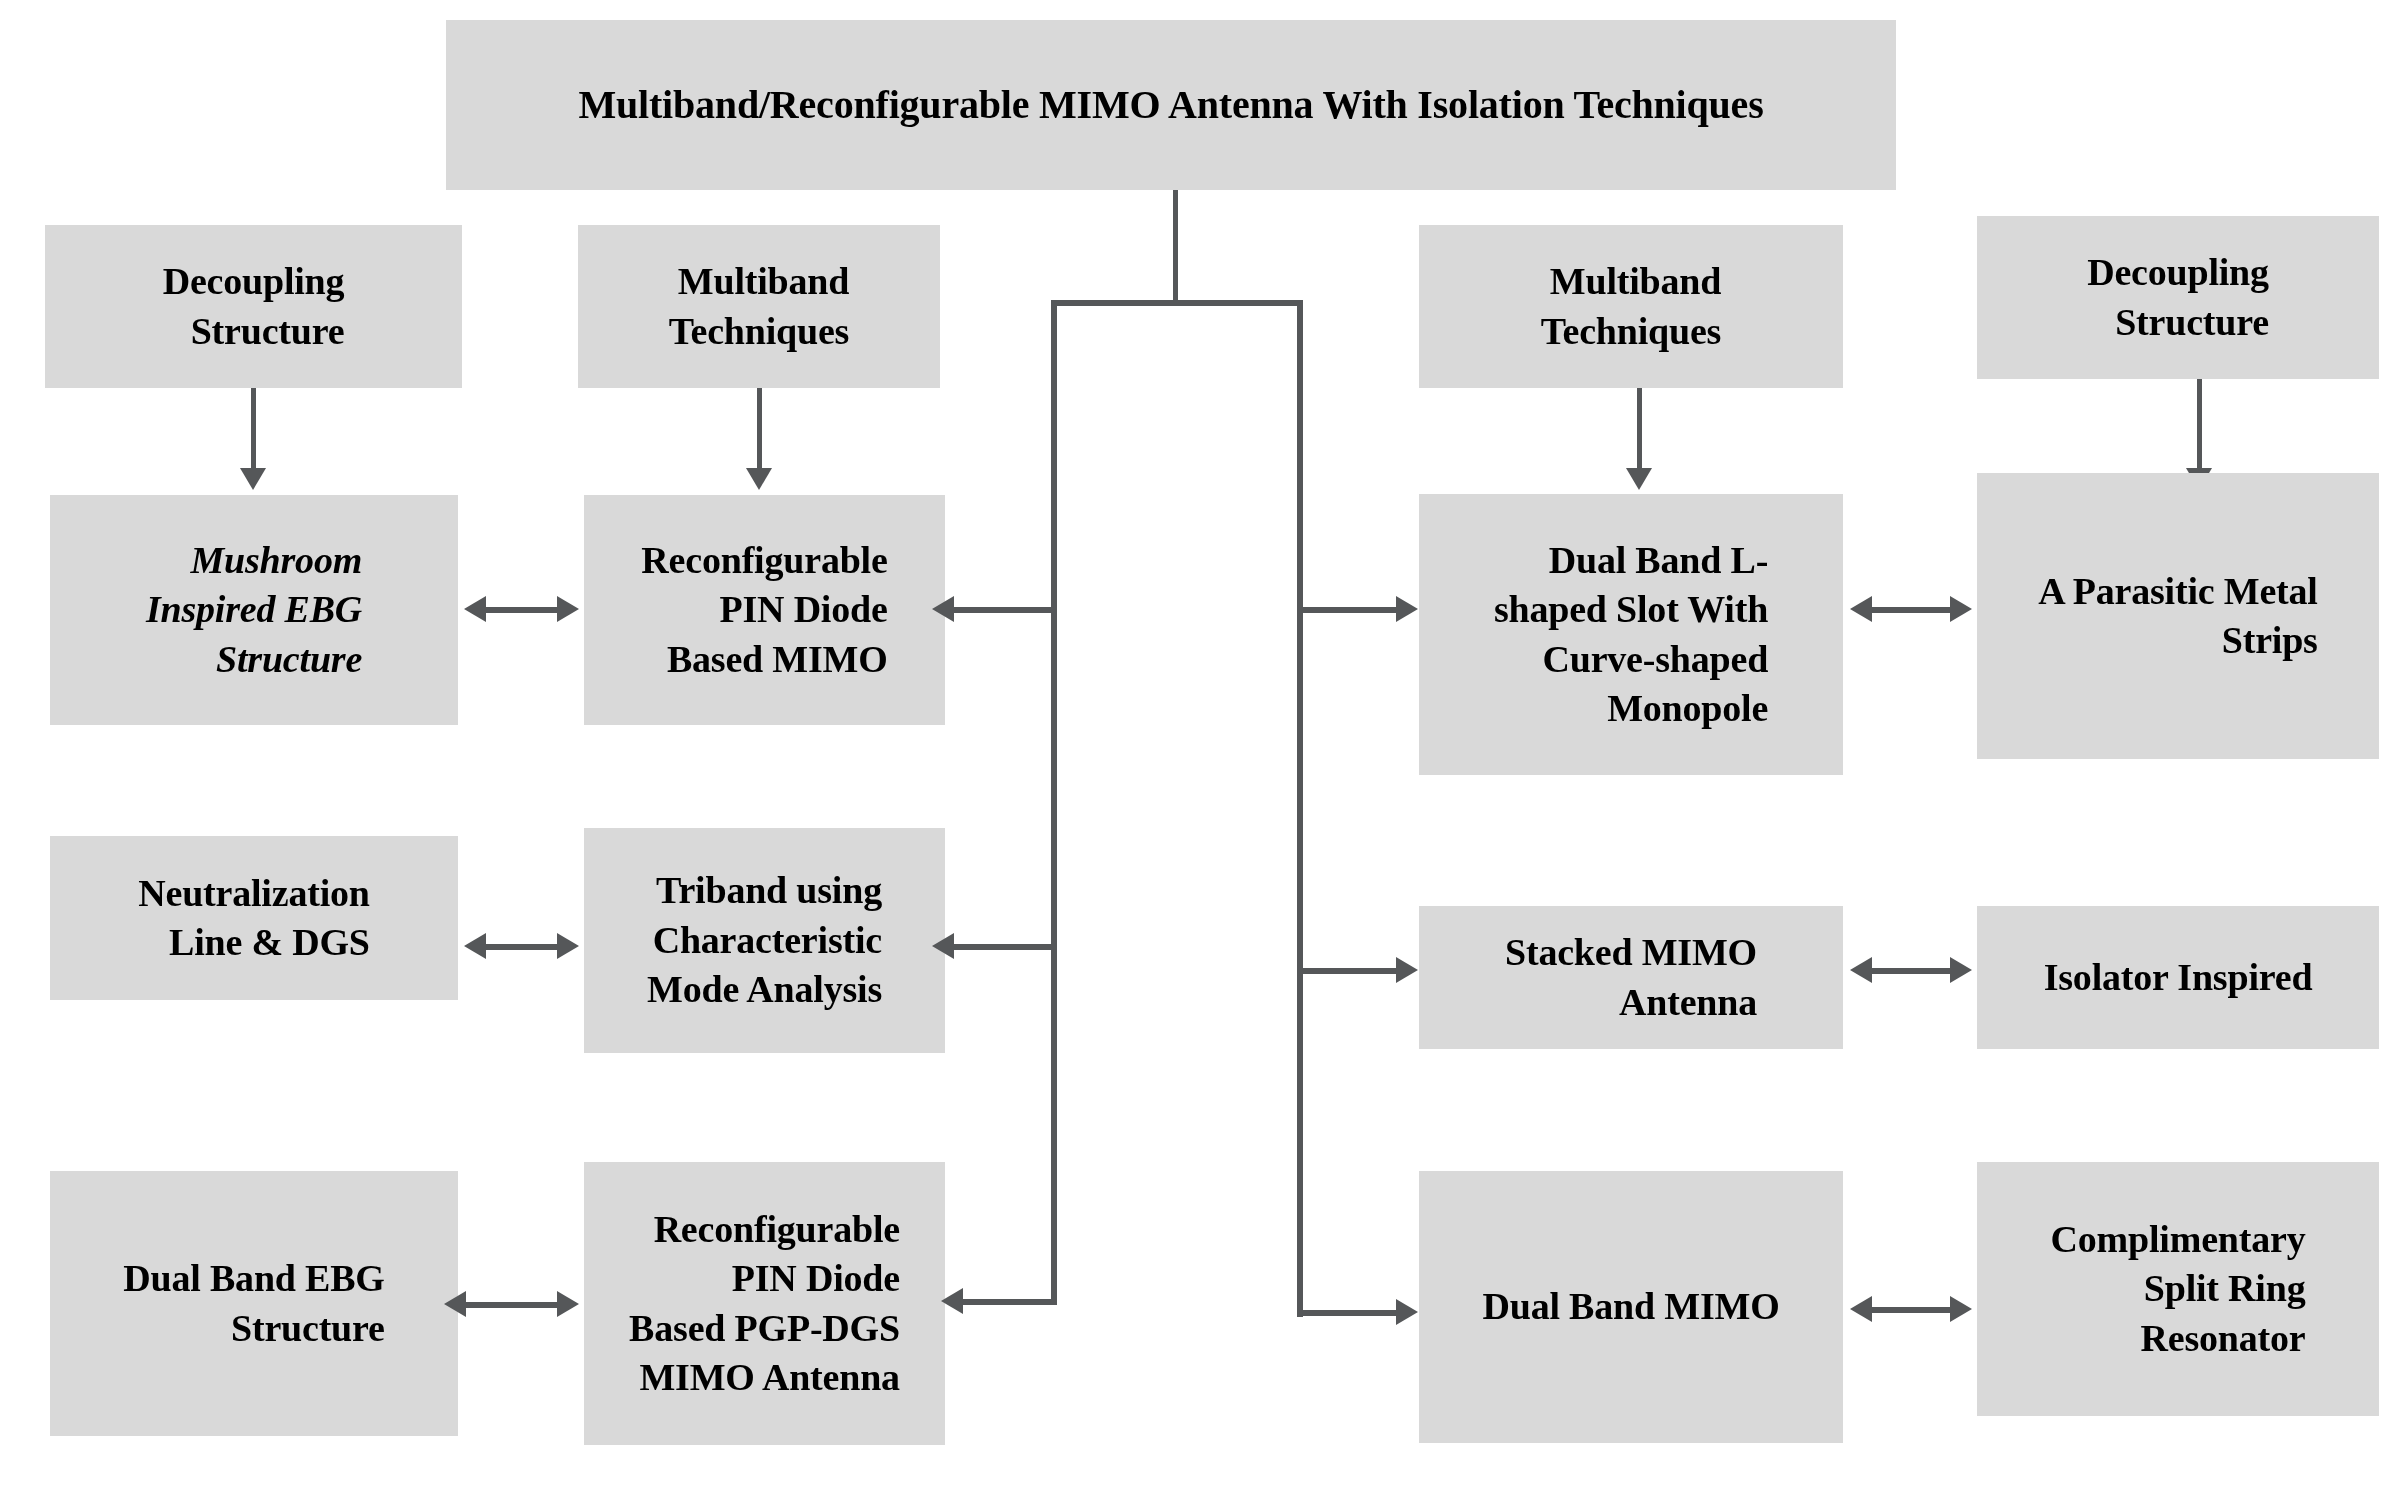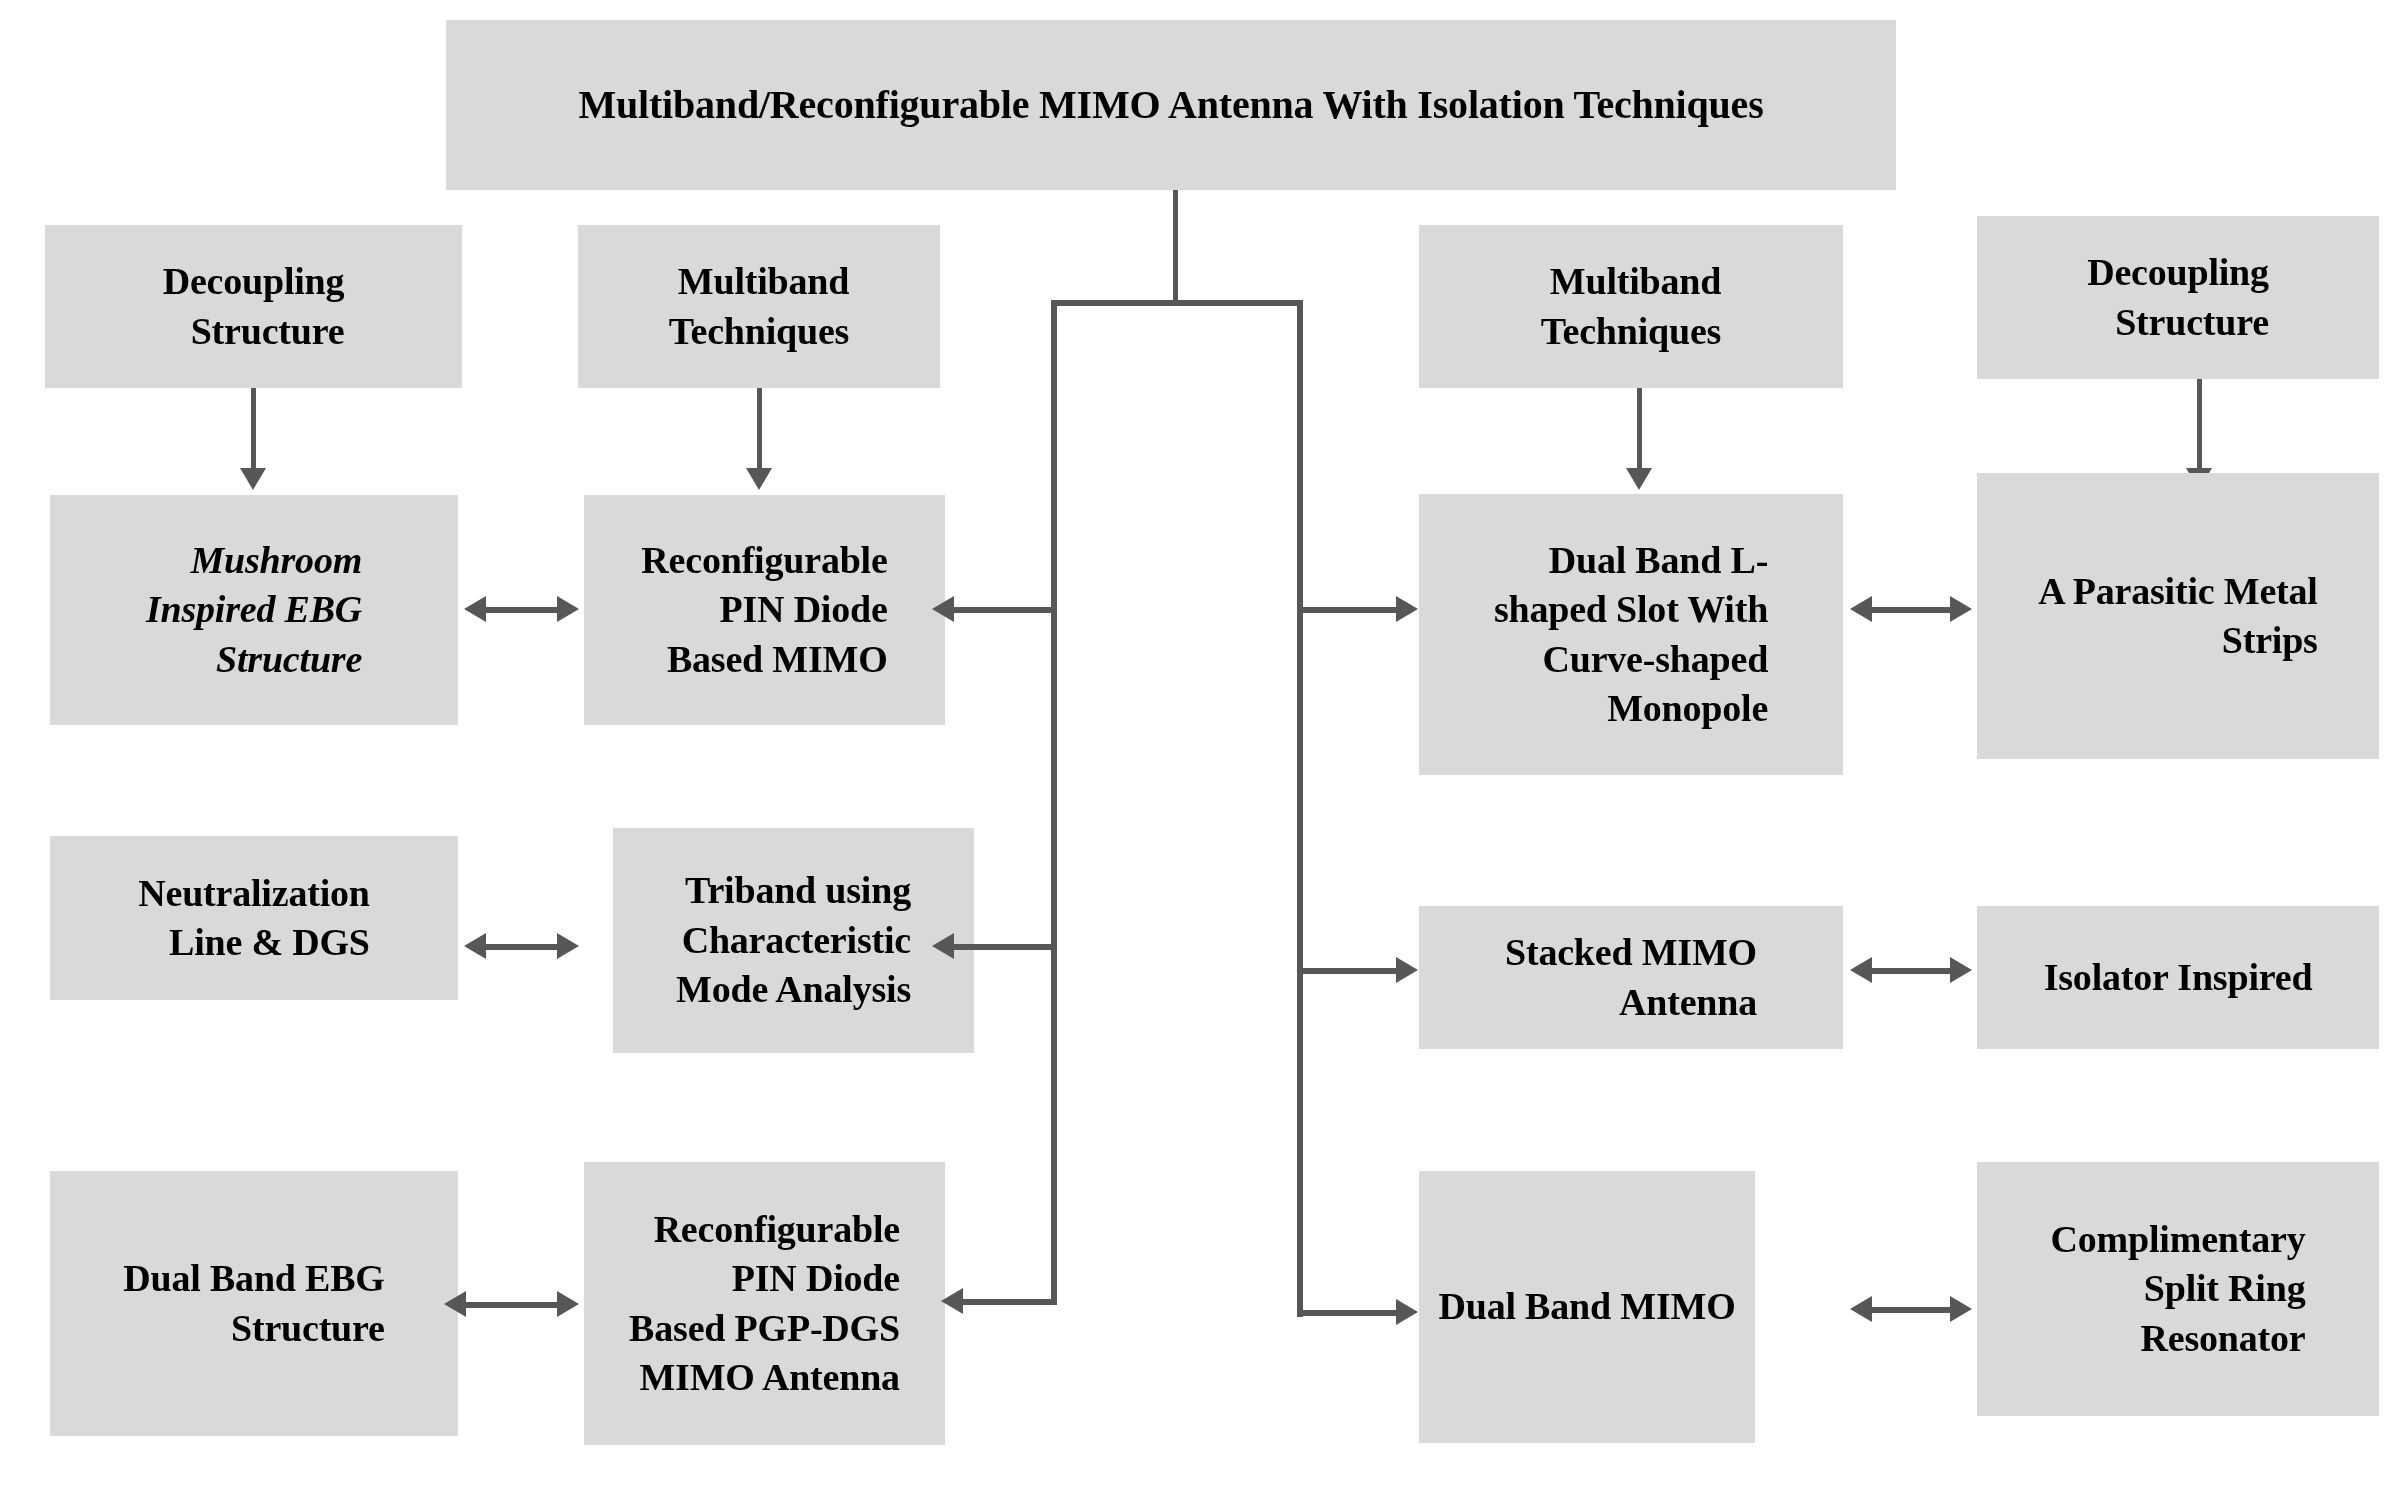--- a/index.html
+++ b/index.html
@@ -121,21 +121,21 @@
   <div class="arrowhead ah-left" style="left:464px; top:596px;"></div>
   <div class="ln ln-h" style="left:484px; top:607px; width:82px; height:6.3px;"></div>
   <div class="arrowhead ah-right" style="left:557px; top:596px;"></div>
 
   <div class="ln ln-h" style="left:952px; top:607px; width:104px; height:6.3px;"></div>
   <div class="arrowhead ah-left" style="left:932px; top:596px;"></div>
 
   <div class="node main-node" style="left:50px; top:836px; width:408px; height:164px;">Neutralization
 Line &amp; DGS</div>
 
-  <div class="node main-node" style="left:584px; top:828px; width:361px; height:225px;margin-left:29px;">Triband using
+  <div class="node main-node" style="left:584px; top:828px; width:361px; height:225px;">Triband using
 Characteristic
 Mode Analysis</div>
 
   <div class="arrowhead ah-left" style="left:464px; top:933px;"></div>
   <div class="ln ln-h" style="left:484px; top:944px; width:82px; height:6.3px;"></div>
   <div class="arrowhead ah-right" style="left:557px; top:933px;"></div>
 
   <div class="ln ln-h" style="left:952px; top:944px; width:104px; height:6.3px;"></div>
   <div class="arrowhead ah-left" style="left:932px; top:933px;"></div>
 
@@ -174,21 +174,21 @@
 
   <div class="node main-node" style="left:1977px; top:906px; width:402px; height:143px;">Isolator Inspired</div>
 
   <div class="ln ln-h" style="left:1301px; top:968px; width:100px; height:6.3px;"></div>
   <div class="arrowhead ah-right" style="left:1396px; top:957px;"></div>
 
   <div class="arrowhead ah-left" style="left:1850px; top:957px;"></div>
   <div class="ln ln-h" style="left:1870px; top:968px; width:82px; height:6.3px;"></div>
   <div class="arrowhead ah-right" style="left:1950px; top:957px;"></div>
 
-  <div class="node main-node" style="left:1419px; top:1171px; width:336px; height:272px;">Dual Band MIMO</div>
+  <div class="node main-node" style="left:1419px; top:1171px; width:424px; height:272px;">Dual Band MIMO</div>
 
   <div class="node main-node" style="left:1977px; top:1162px; width:402px; height:254px;">Complimentary
 Split Ring
 Resonator</div>
 
   <div class="ln ln-h" style="left:1301px; top:1310px; width:100px; height:6.3px;"></div>
   <div class="arrowhead ah-right" style="left:1396px; top:1299px;"></div>
 
   <div class="arrowhead ah-left" style="left:1850px; top:1296px;"></div>
   <div class="ln ln-h" style="left:1870px; top:1307px; width:82px; height:6.3px;"></div>

